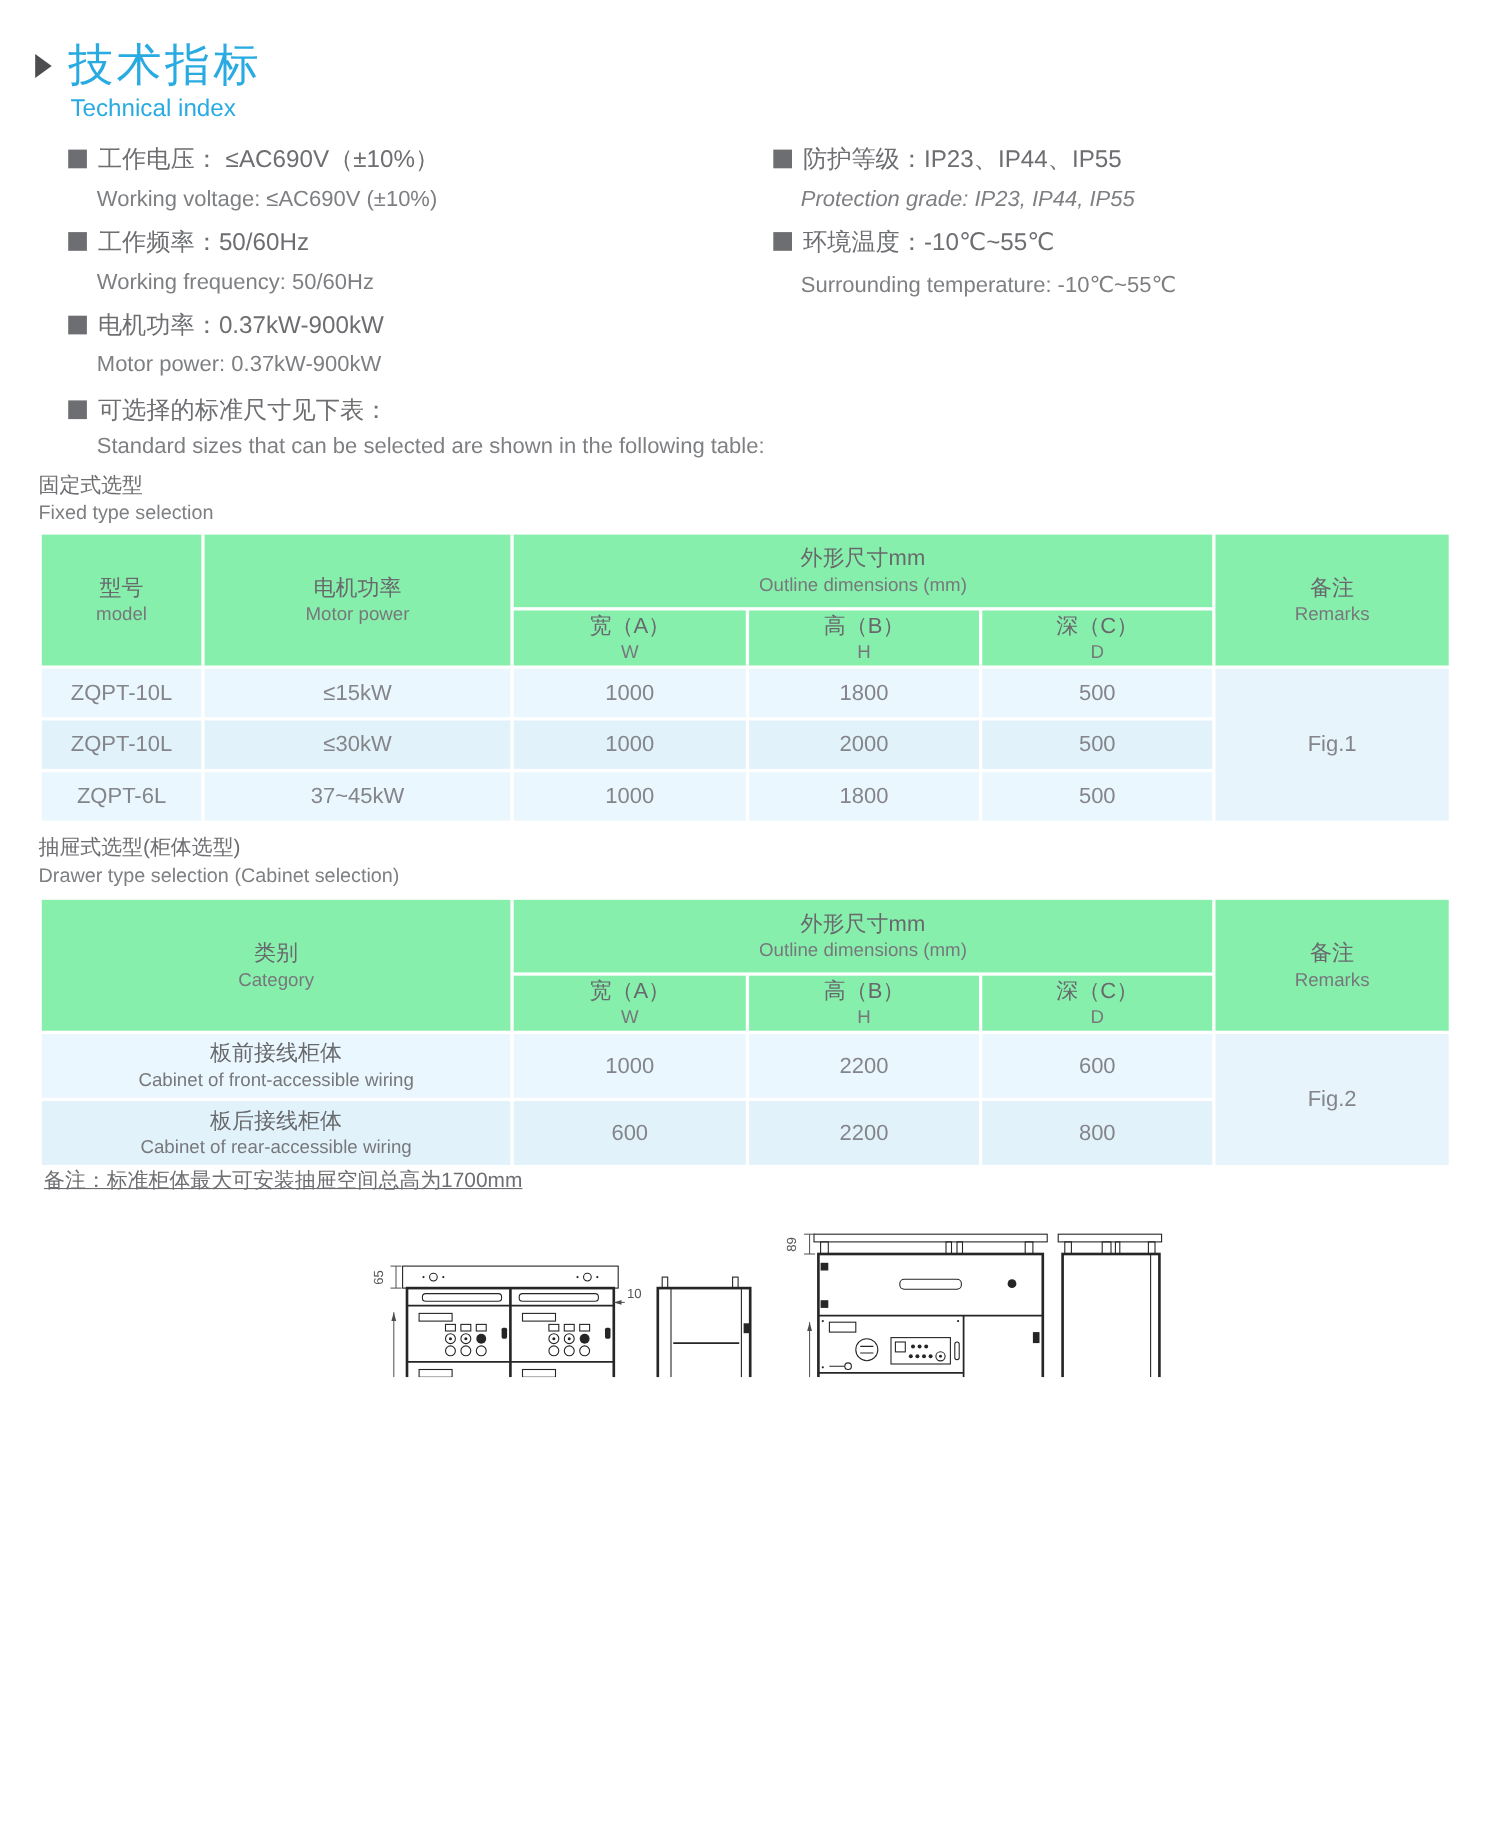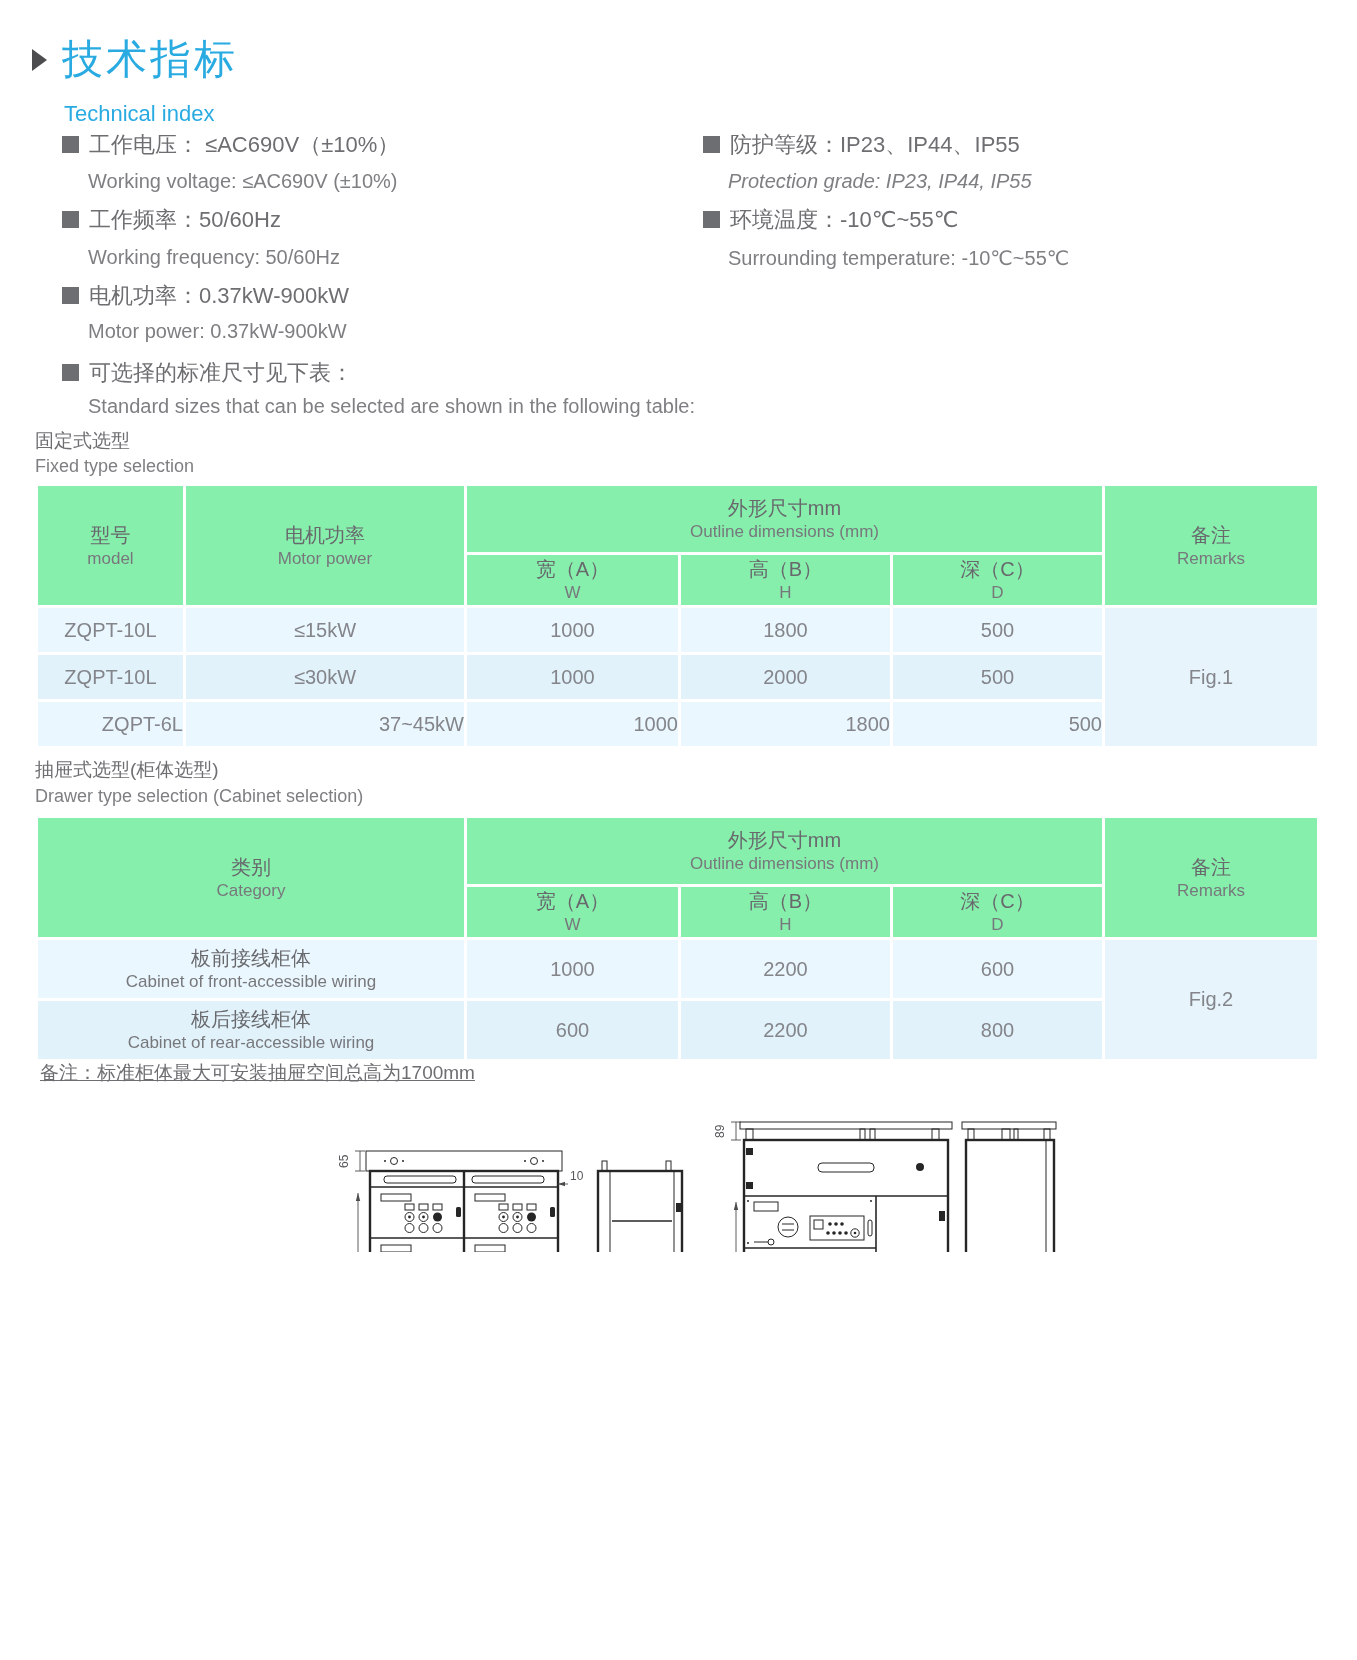--- a/index.html
+++ b/index.html
@@ -3,21 +3,21 @@
 <meta charset="utf-8">
 <style>
   html,body{margin:0;padding:0;background:#ffffff;}
   body{font-family:"Liberation Sans","DejaVu Sans",sans-serif;}
   .page{position:relative;width:1357px;height:1252px;background:#fff;overflow:hidden;color:#6d6e71;}
 
   
   .tri{position:absolute;left:32px;top:49px;width:0;height:0;
        border-left:15px solid #4d4d4f;border-top:11px solid transparent;border-bottom:11px solid transparent;}
   .title-cn{position:absolute;left:62px;top:32px;font-size:41px;color:#29abe2;letter-spacing:3px;white-space:nowrap;}
-  .title-en{position:absolute;left:64px;top:101px;font-size:22px;color:#29abe2;white-space:nowrap;}
+  .title-en{position:absolute;left:64px;top:85px;font-size:22px;color:#29abe2;white-space:nowrap;}
 
   
   .spec{position:absolute;font-size:22px;color:#6d6e71;white-space:nowrap;}
   .spec .sq{display:inline-block;width:17px;height:17px;background:#6d6e71;margin-right:10px;position:relative;top:1px;}
   .spec-en{position:absolute;font-size:20px;color:#7d7f82;white-space:nowrap;}
   .sec-cn{position:absolute;font-size:19px;color:#6d6e71;white-space:nowrap;}
   .sec-en{position:absolute;font-size:18px;color:#7d7f82;white-space:nowrap;}
 
   
   table.spec-table{position:absolute;border-spacing:3px;border-collapse:separate;table-layout:fixed;text-align:center;}
@@ -122,21 +122,21 @@
       <td class="r1 val">500</td>
       <td class="rm val" rowspan="3">Fig.1</td>
     </tr>
     <tr style="height:44px;">
       <td class="r2 val">ZQPT-10L</td>
       <td class="r2 val">≤30kW</td>
       <td class="r2 val">1000</td>
       <td class="r2 val">2000</td>
       <td class="r2 val">500</td>
     </tr>
-    <tr style="height:44px;text-align:right;">
+    <tr style="height:44px;">
       <td class="r1 val">ZQPT-6L</td>
       <td class="r1 val">37~45kW</td>
       <td class="r1 val">1000</td>
       <td class="r1 val">1800</td>
       <td class="r1 val">500</td>
     </tr>
   </tbody>
     </table>
 
   <div class="sec-cn" style="left:35px;top:757px;">抽屉式选型(柜体选型)</div>

